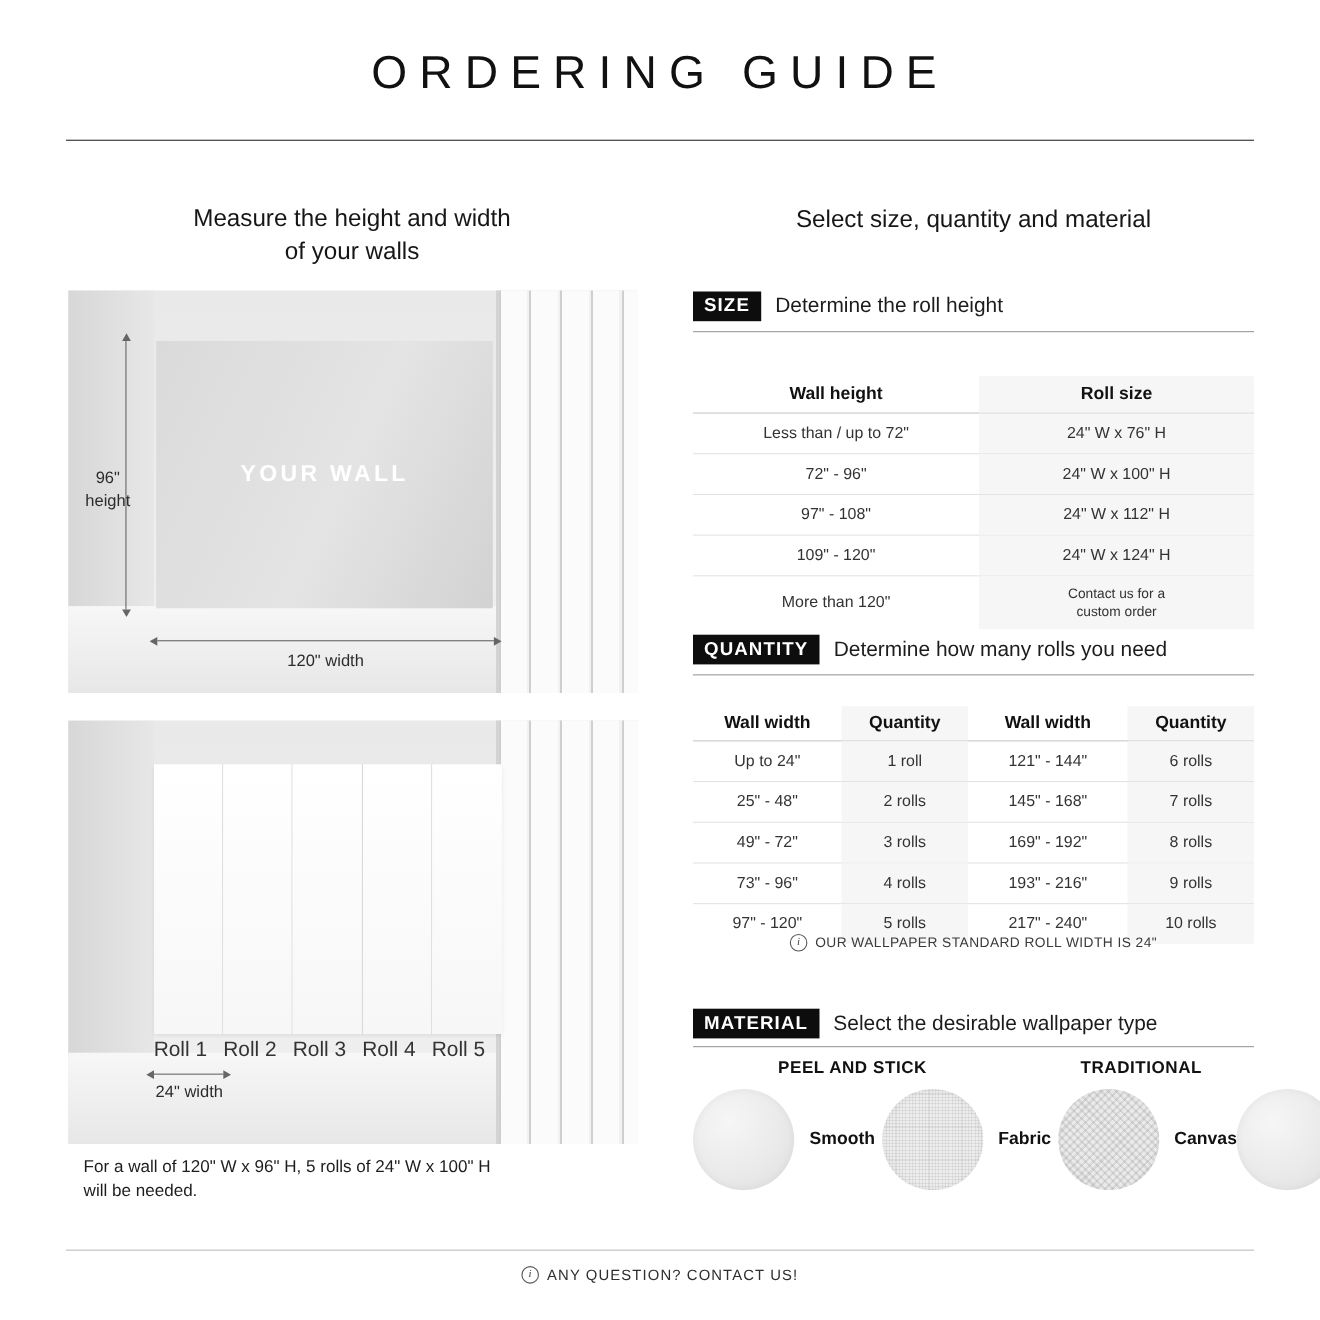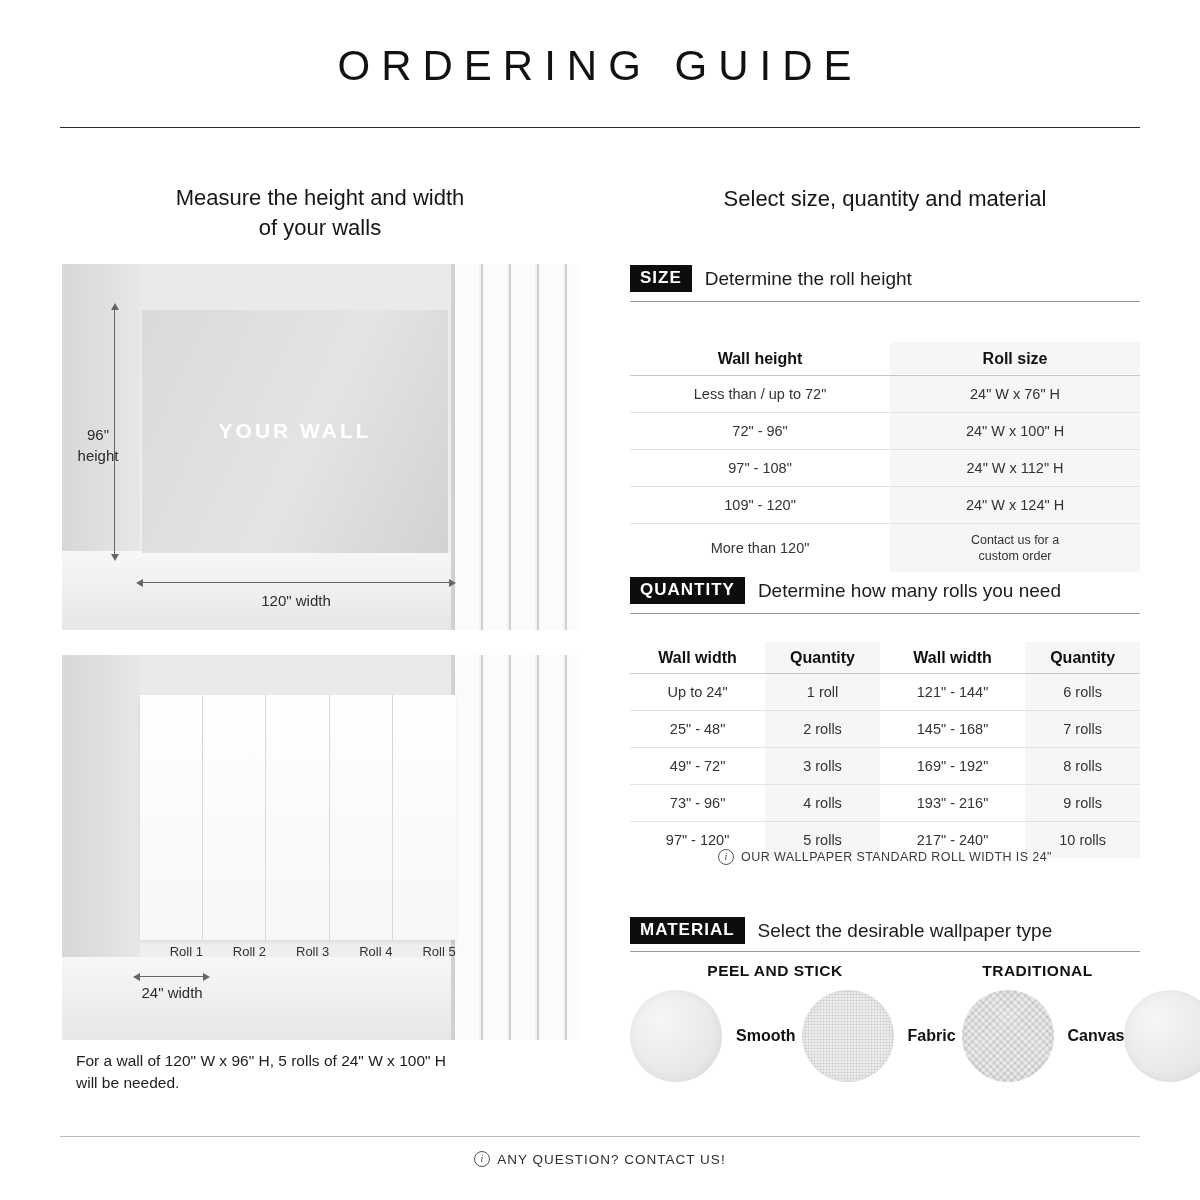--- a/index.html
+++ b/index.html
@@ -38,21 +38,21 @@
   .dim-h::after{content:"";position:absolute;right:-7px;top:-3.5px;border-top:4px solid transparent;border-bottom:4px solid transparent;border-left:7px solid #666;}
   .r1-dimv{left:52px;top:46px;height:244px;}
   .r1-hlabel{left:2px;top:160px;width:68px;text-align:center;font-size:15px;line-height:1.4;color:#2c2c2c;}
   .r1-dimh{left:81px;top:318px;width:306px;}
   .r1-wlabel{left:81px;top:328px;width:306px;text-align:center;font-size:15px;color:#2c2c2c;}
 
   .panels{left:15%;top:10.5%;width:61%;height:63.5%;display:flex;background:#fff;box-shadow:0 2px 4px rgba(0,0,0,.08);}
   .panel{flex:1;background:linear-gradient(180deg,#ffffff 0%,#f7f7f7 100%);border-right:1px solid #d9d9d9;}
   .panel:last-child{border-right:none;}
   .roll-labels{left:15%;top:75%;width:61%;display:flex;}
-  .roll-label{flex:1;text-align:right;font-size:13px;color:#333;}
+  .roll-label{flex:1;text-align:left;font-size:19px;color:#333;}
   .r2-dimh{left:15%;top:83.5%;width:12.2%;}
   .r2-wlabel{left:11%;top:85.5%;width:20.5%;text-align:center;font-size:15px;color:#2c2c2c;}
 
   
   .example{top:1050px;left:76px;width:480px;font-size:15.5px;line-height:1.45;color:#1d1d1d;}
 
   
   .sect-head{display:flex;align-items:center;}
   .badge{background:#0d0d0d;color:#fff;font-weight:700;font-size:17px;letter-spacing:1px;padding:3px 10px 4px;}
   .sect-sub{font-size:19px;color:#1c1c1c;margin-left:13px;}

